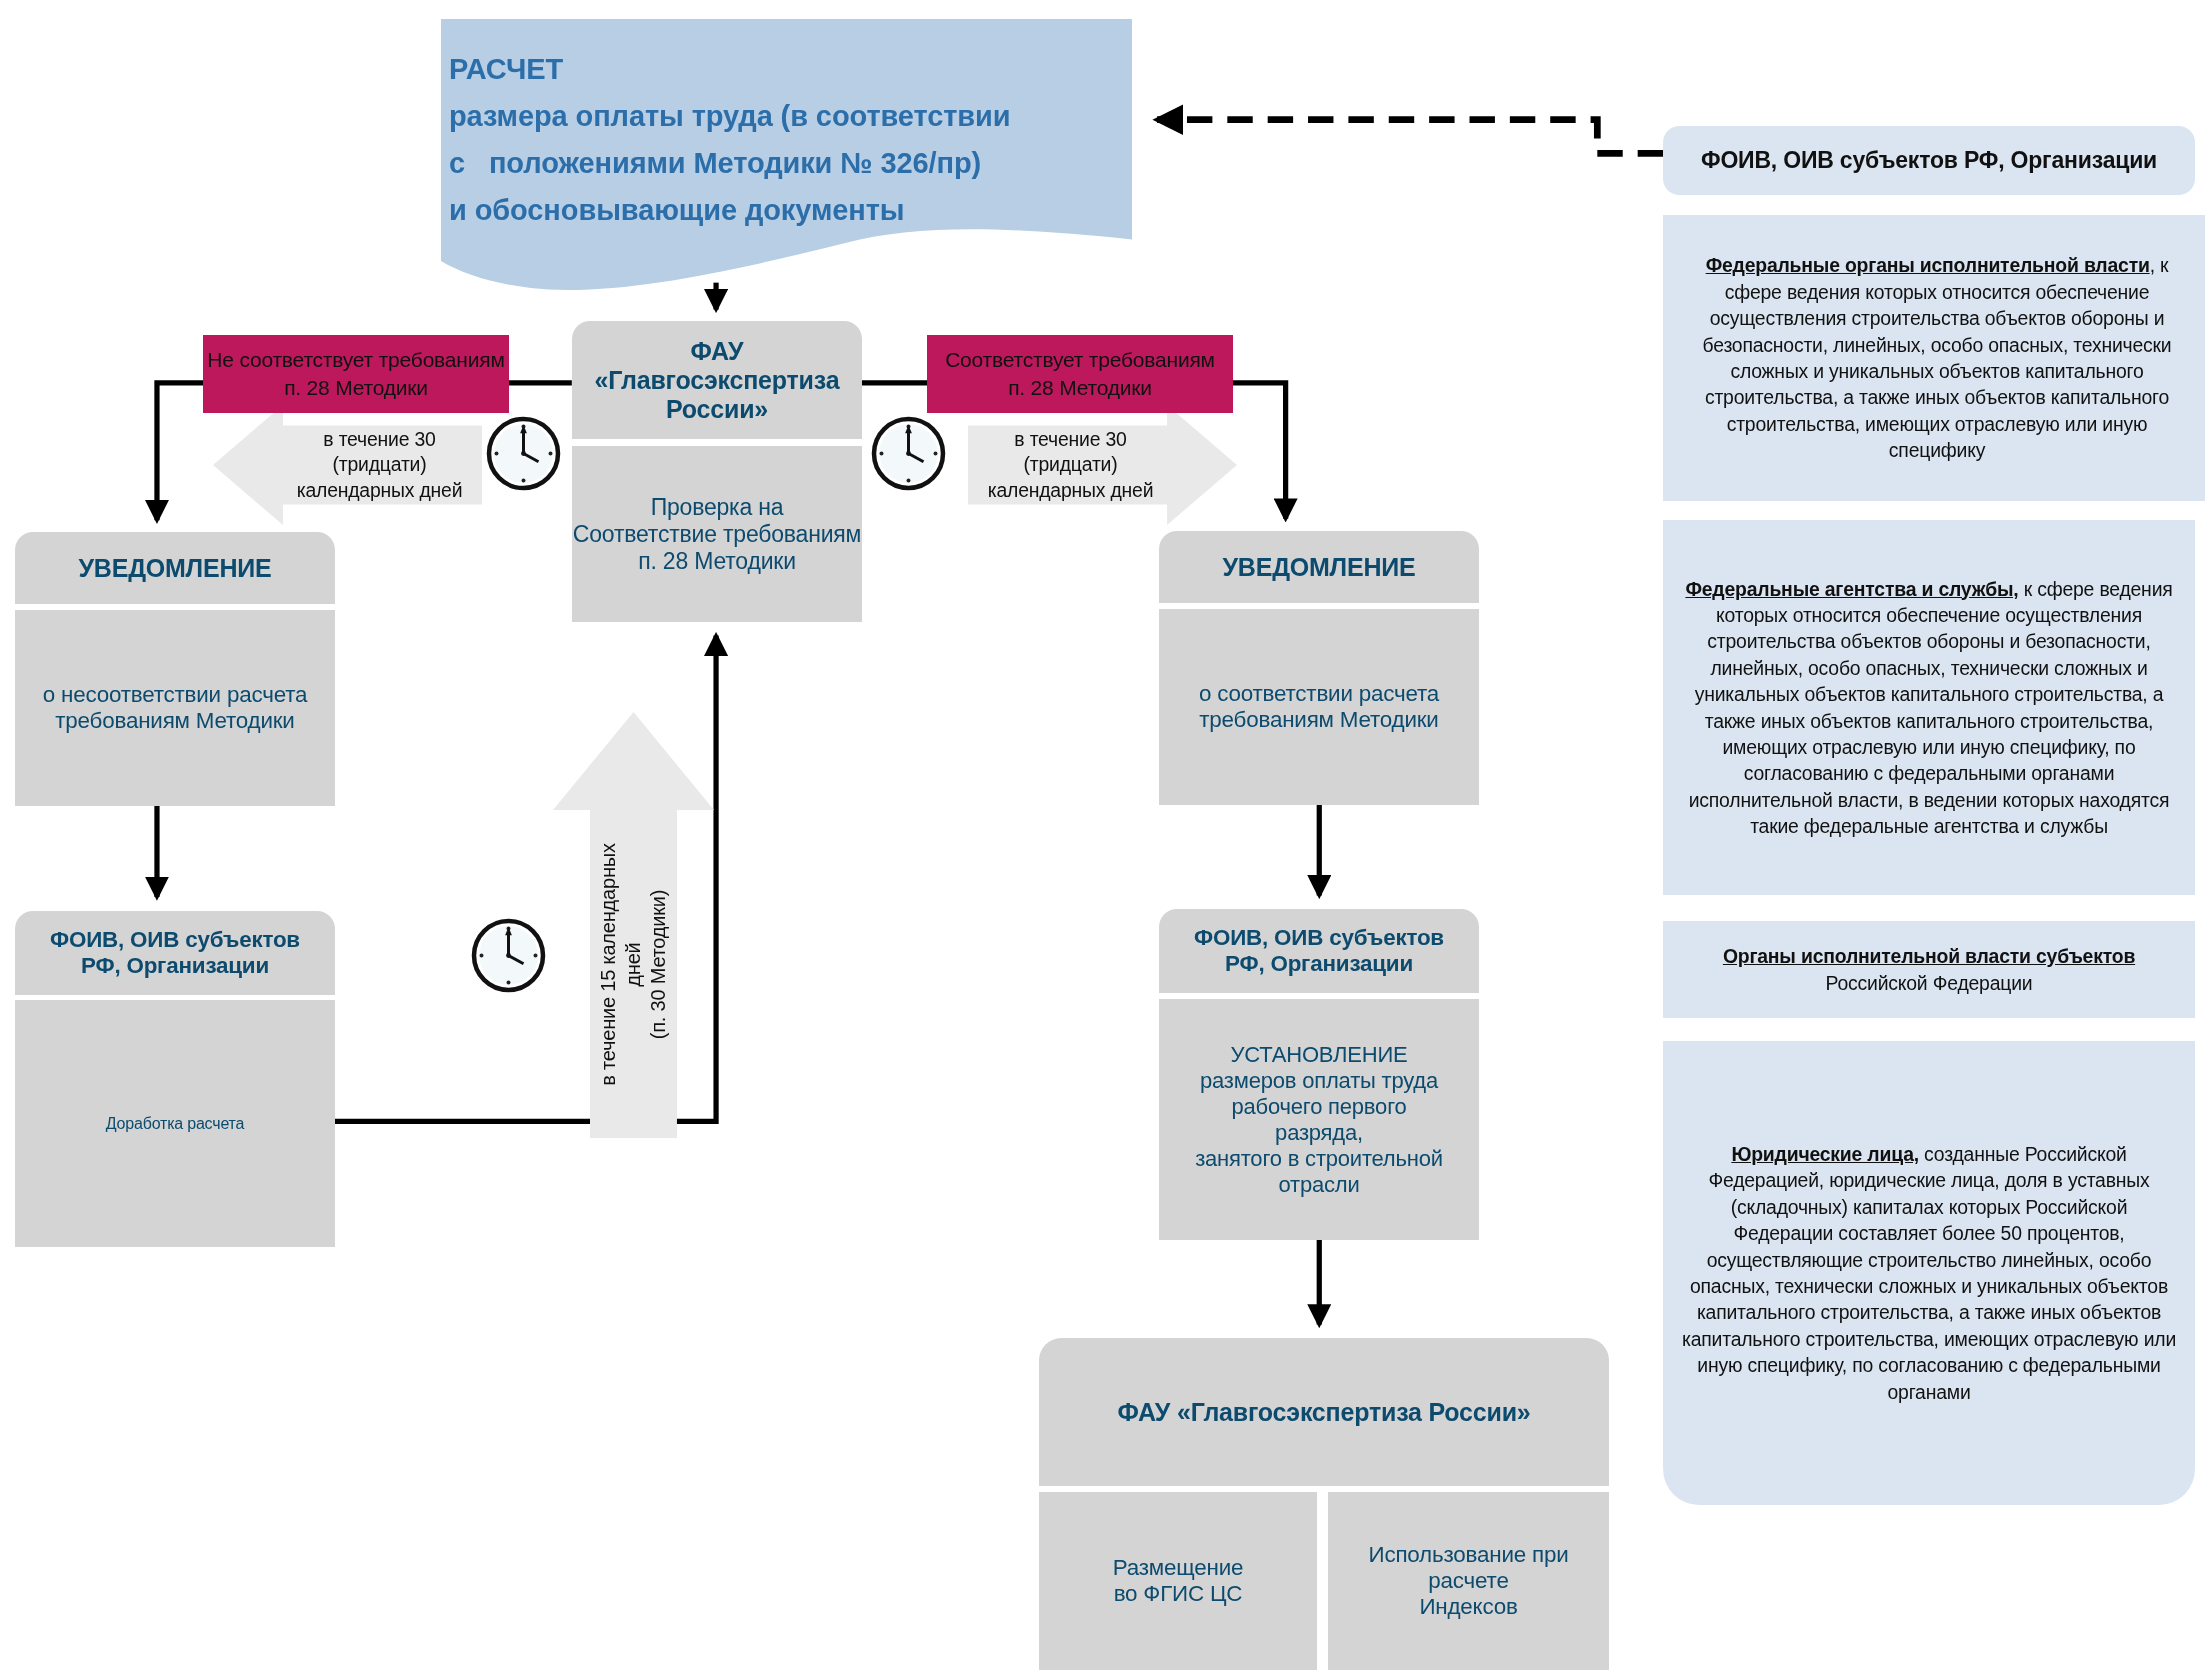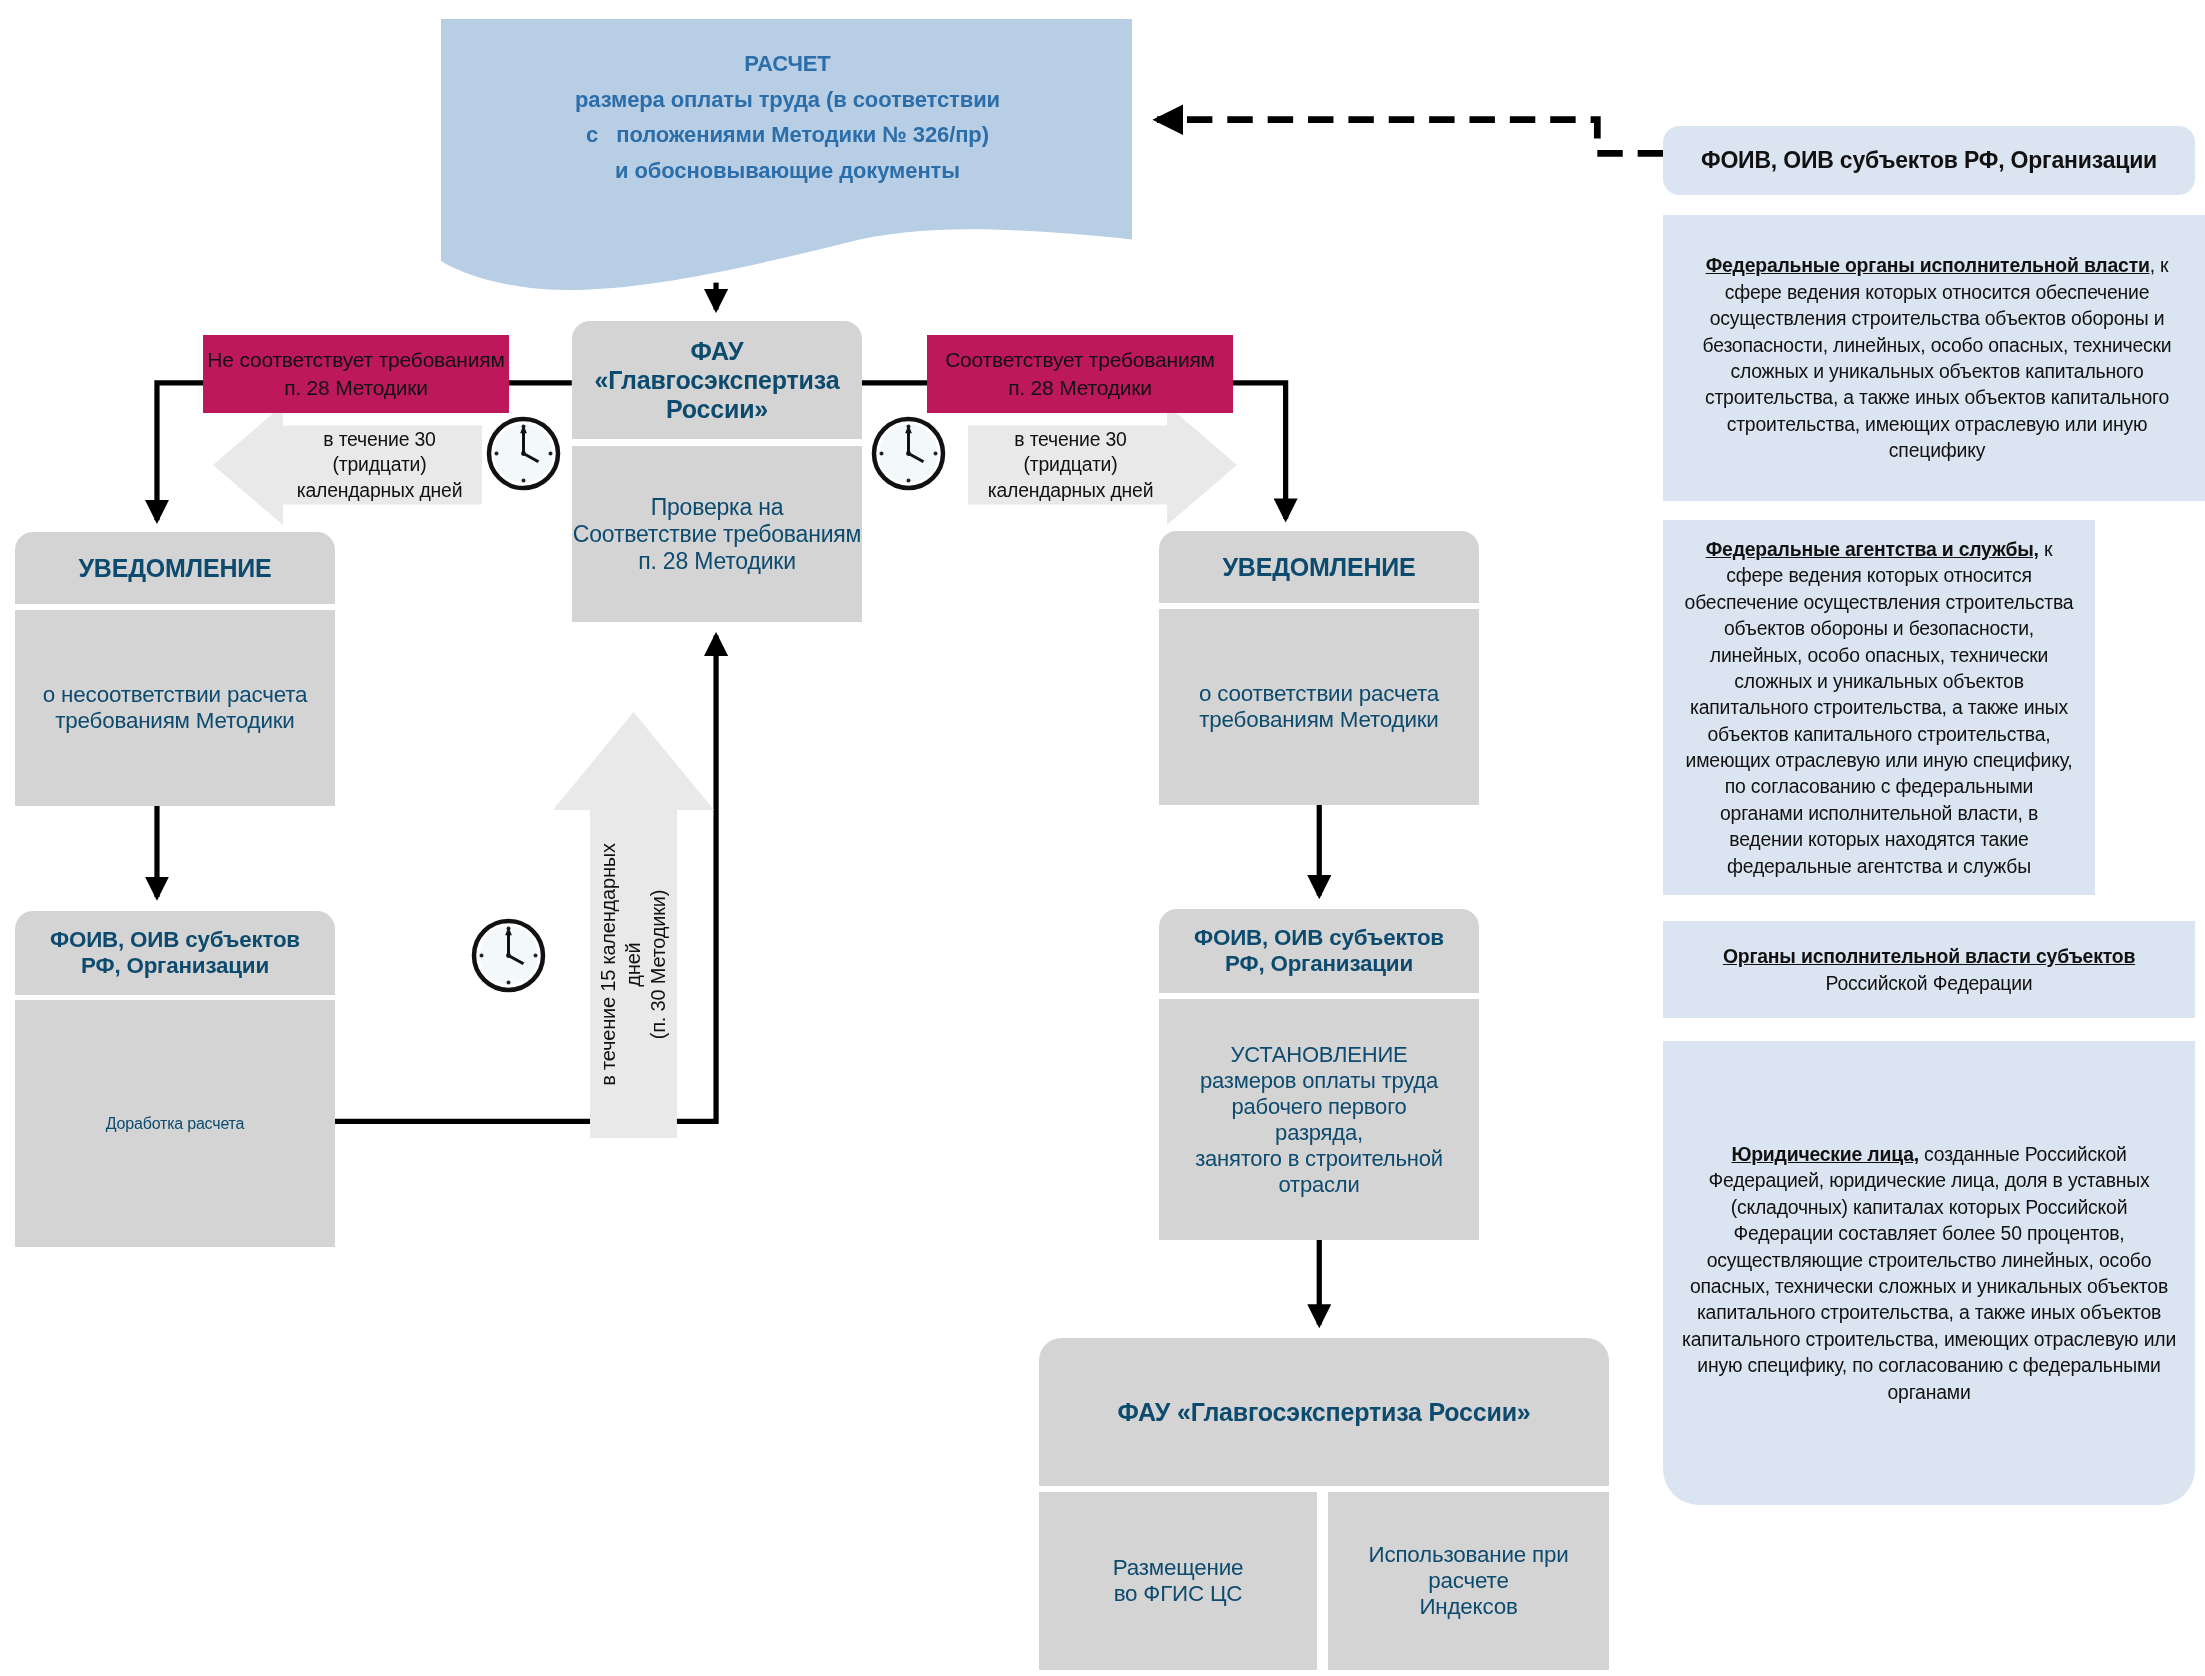--- a/index.html
+++ b/index.html
@@ -38,22 +38,22 @@
   .arrow-annual-shape{clip-path:polygon(0% 50%,11% 0%,11% 26%,100% 26%,100% 74%,11% 74%,11% 100%);}
   .condlabel{
     position:absolute;background:#be185d;z-index:3;
     display:flex;align-items:center;justify-content:center;
     text-align:center;font-size:21px;line-height:1.35;letter-spacing:-0.2px;
   }
   .overlay{position:absolute;left:0;top:0;z-index:1;pointer-events:none;}
   .z2{z-index:2;}
   .wavetext{
     position:absolute;left:449px;top:46px;width:677px;z-index:2;
-    color:#2b6ea9;font-weight:bold;font-size:22px;line-height:1.62;
-    text-align:center;letter-spacing:-0.1px;
+    color:#2b6ea9;font-weight:bold;font-size:29px;line-height:1.62;
+    text-align:left;letter-spacing:-0.1px;
   }
   .vlabel{
     position:absolute;left:446px;top:912px;width:374px;height:105px;
     transform:rotate(-90deg);transform-origin:50% 50%;
     display:flex;align-items:center;justify-content:center;text-align:center;
     font-size:20px;line-height:1.25;z-index:2;letter-spacing:-0.2px;
   }
   .clock{position:absolute;width:75px;height:75px;z-index:3;}
 </style>
 </head>
@@ -163,21 +163,21 @@
 Индексов</div>
   <div class="box z2 pre" style="left:1039px;top:1492px;width:278px;height:178px;font-size:22.4px;">Размещение
 во ФГИС ЦС</div>
 
   <div class="panelbox hdrbox z2" style="left:1663px;top:126px;width:532px;height:69px;font-size:23px;border-radius:16.4px;">ФОИВ, ОИВ субъектов РФ, Организации</div>
 
   <div class="panelbox z2" style="left:1663px;top:215px;width:548px;height:286px;">
     <div class="pre"><span class="lead">Федеральные органы исполнительной власти</span><span>, к сфере ведения которых относится обеспечение осуществления строительства объектов обороны и безопасности, линейных, особо опасных, технически сложных и уникальных объектов капитального строительства, а также иных объектов капитального строительства, имеющих отраслевую или иную специфику</span></div>
   </div>
 
-  <div class="panelbox z2" style="left:1663px;top:520px;width:432px;height:375px;">
+  <div class="panelbox z2" style="left:1663px;top:520px;width:532px;height:375px;">
     <div class="pre"><span class="lead">Федеральные агентства и службы,</span><span> к сфере ведения которых относится обеспечение осуществления строительства объектов обороны и безопасности, линейных, особо опасных, технически сложных и уникальных объектов капитального строительства, а также иных объектов капитального строительства, имеющих отраслевую или иную специфику, по согласованию с федеральными органами исполнительной власти, в ведении которых находятся такие федеральные агентства и службы</span></div>
   </div>
 
   <div class="panelbox z2" style="left:1663px;top:921px;width:532px;height:97px;">
     <div class="pre"><span class="lead">Органы исполнительной власти субъектов</span><span>
 Российской Федерации</span></div>
   </div>
 
   <div class="panelbox z2" style="left:1663px;top:1041px;width:532px;height:464px;border-radius:0 0 36px 36px;">
     <div class="pre"><span class="lead">Юридические лица,</span><span> созданные Российской Федерацией, юридические лица, доля в уставных (складочных) капиталах которых Российской Федерации составляет более 50 процентов, осуществляющие строительство линейных, особо опасных, технически сложных и уникальных объектов капитального строительства, а также иных объектов капитального строительства, имеющих отраслевую или иную специфику, по согласованию с федеральными органами</span></div>

